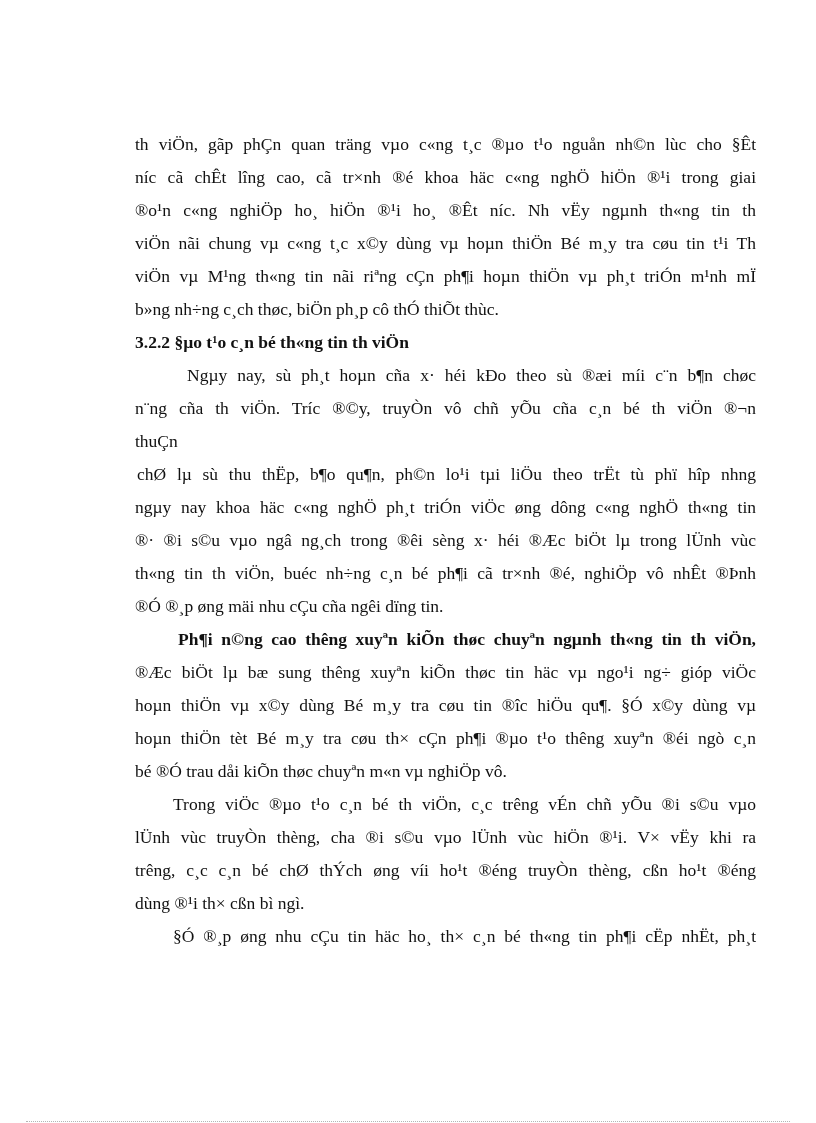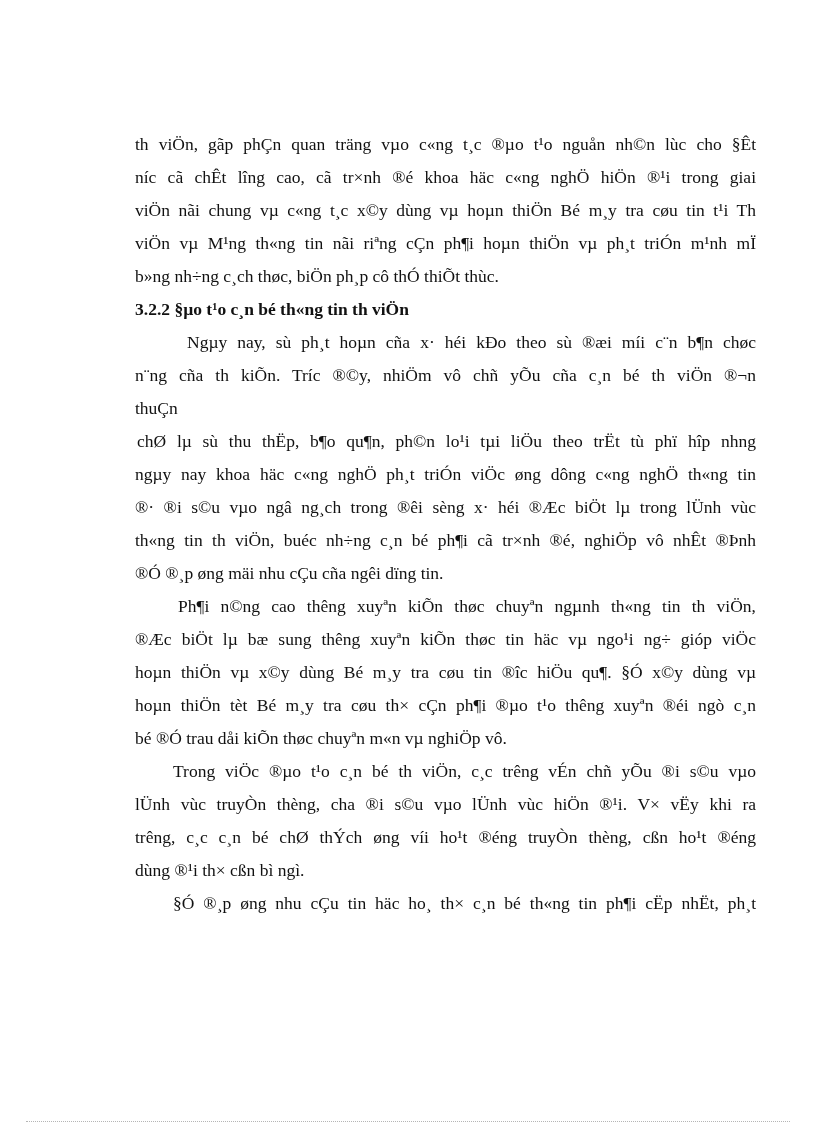--- a/index.html
+++ b/index.html
@@ -11,42 +11,43 @@
     position: absolute; left: 135px; top: 128px; width: 621px;
     font-family: "Liberation Serif", "DejaVu Serif", serif;
     font-size: 17.5px; color: #111; line-height: 33px;
   }
   .line {
     display: block; white-space: nowrap; text-align: justify; text-align-last: justify;
     height: 33px; overflow: visible;
   }
   .line.last { text-align-last: left; }
   .line.indent { padding-left: 52px; }
-  .line.indent2 { padding-left: 43px; }
+  .line.indent2 { padding-left: 43px; font-weight: bold; }
   .line.indent3 { padding-left: 38px; }
   .line.lead1 { padding-left: 2px; }
   .heading { font-weight: bold; text-align-last: left; }
   .footer-rule {
     position: absolute; left: 26px; top: 1121px; width: 764px; height: 0;
     border-top: 1px dotted #b5b5b5;
   }
 </style>
 </head>
 <body>
 
 <div class="page">
   <div class="content">
     <span class="line">th  viÖn, gãp phÇn quan träng vµo c«ng t¸c ®µo t¹o nguån nh©n lùc cho §Êt</span>
     <span class="line">n­íc  cã chÊt l­îng  cao, cã tr×nh ®é khoa häc c«ng nghÖ hiÖn ®¹i trong giai</span>
+    <span class="line">®o¹n c«ng nghiÖp ho¸ hiÖn ®¹i ho¸ ®Êt n­íc.  Nh­ vËy ngµnh th«ng tin th</span>
     <span class="line">viÖn nãi chung vµ c«ng t¸c x©y dùng vµ hoµn thiÖn Bé m¸y tra cøu tin t¹i Th</span>
     <span class="line">viÖn vµ M¹ng th«ng tin nãi riªng cÇn ph¶i hoµn thiÖn vµ ph¸t triÓn m¹nh mÏ</span>
     <span class="line last">b»ng nh÷ng c¸ch thøc, biÖn ph¸p cô thÓ thiÕt thùc.</span>
     <span class="line heading">3.2.2 §µo t¹o c¸n bé th«ng tin th  viÖn</span>
     <span class="line indent">Ngµy nay, sù ph¸t hoµn cña x· héi kÐo theo sù ®æi míi c¨n b¶n chøc</span>
-    <span class="line">n¨ng cña th  kiÕn. Tr­íc  ®©y, nhiÖm vô chñ yÕu cña c¸n bé th  viÖn ®¬n</span>
+    <span class="line">n¨ng cña th  viÖn. Tr­íc  ®©y, truyÒn vô chñ yÕu cña c¸n bé th  viÖn ®¬n</span>
     <span class="line last">thuÇn</span>
     <span class="line lead1">chØ lµ  sù thu thËp, b¶o qu¶n, ph©n lo¹i tµi liÖu  theo trËt tù phï hîp nh­ng</span>
     <span class="line">ngµy nay khoa häc c«ng nghÖ ph¸t triÓn viÖc øng dông c«ng nghÖ th«ng tin</span>
     <span class="line">®· ®i s©u vµo ngâ ng¸ch trong ®êi sèng x· héi  ®Æc biÖt lµ trong lÜnh vùc</span>
     <span class="line">th«ng tin th  viÖn, buéc nh÷ng c¸n bé ph¶i cã tr×nh ®é, nghiÖp vô nhÊt ®Þnh</span>
     <span class="line last">®Ó ®¸p øng mäi nhu cÇu cña ng­êi  dïng tin.</span>
     <span class="line indent2">Ph¶i n©ng cao th­êng  xuyªn kiÕn thøc chuyªn ngµnh th«ng tin th  viÖn,</span>
     <span class="line">®Æc biÖt lµ bæ sung th­êng  xuyªn kiÕn thøc tin häc vµ ngo¹i ng÷ gióp viÖc</span>
     <span class="line">hoµn thiÖn vµ x©y dùng Bé m¸y tra cøu tin ®­îc  hiÖu qu¶. §Ó x©y dùng vµ</span>
     <span class="line">hoµn thiÖn tèt Bé m¸y tra cøu th× cÇn ph¶i ®µo t¹o th­êng  xuyªn ®éi ngò c¸n</span>

